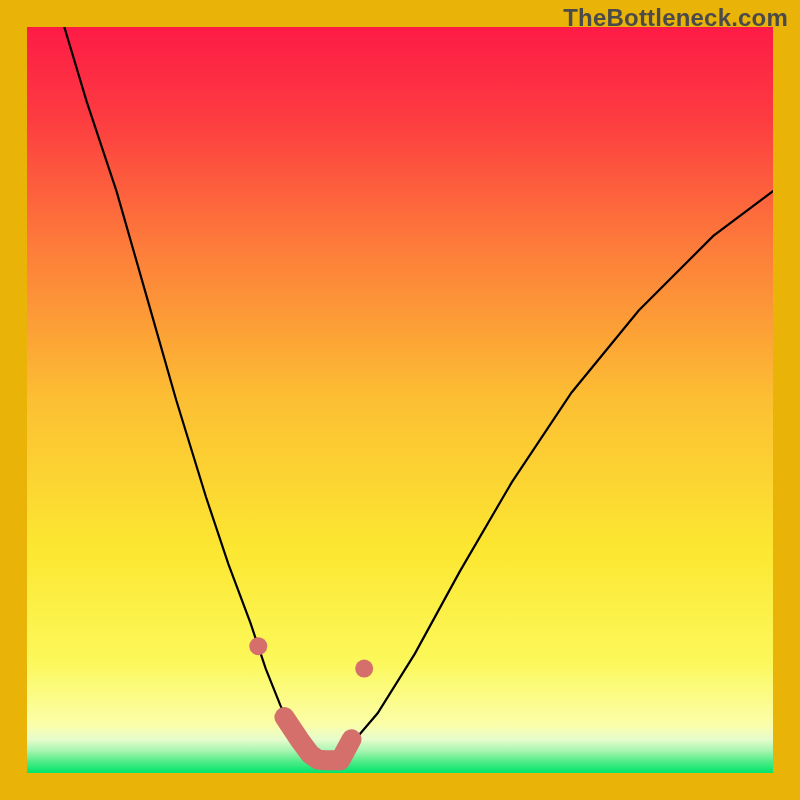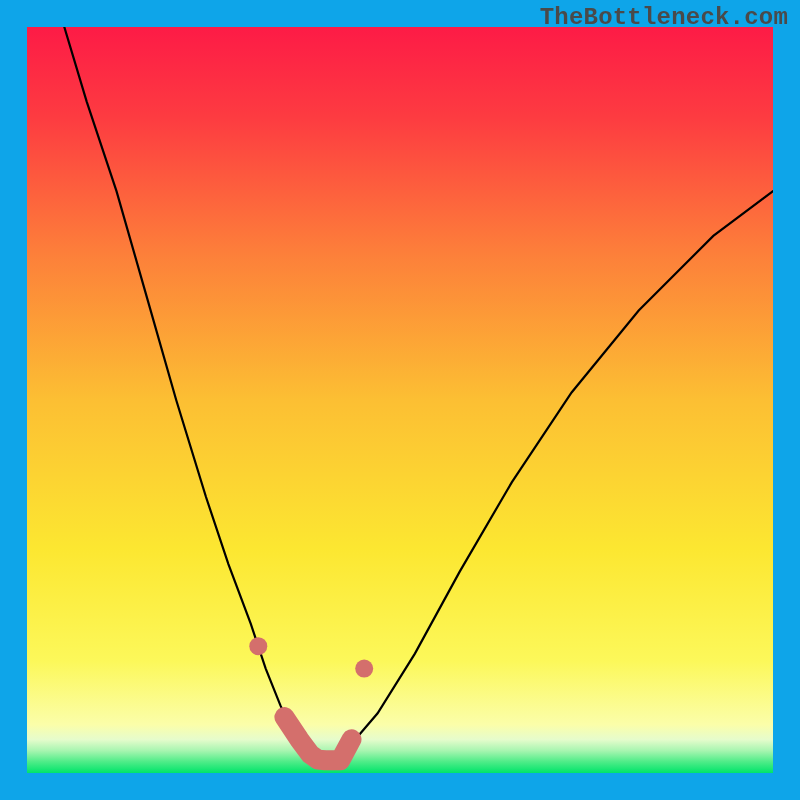--- a/index.html
+++ b/index.html
@@ -8,22 +8,21 @@
     width: 800px;
     height: 800px;
     background: #000;
     font-family: Arial, Helvetica, sans-serif;
     overflow: hidden;
   }
   .frame {
     position: relative;
     width: 800px;
     height: 800px;
-    background: #0ea5e9;
-    font-family: Liberation Mono, monospace;
+    background: #eab308;
   }
   .watermark {
     position: absolute;
     top: 4px;
     right: 12px;
     color: #4a4a4a;
     font-size: 24px;
     font-weight: 600;
     letter-spacing: 0.2px;
     z-index: 10;

